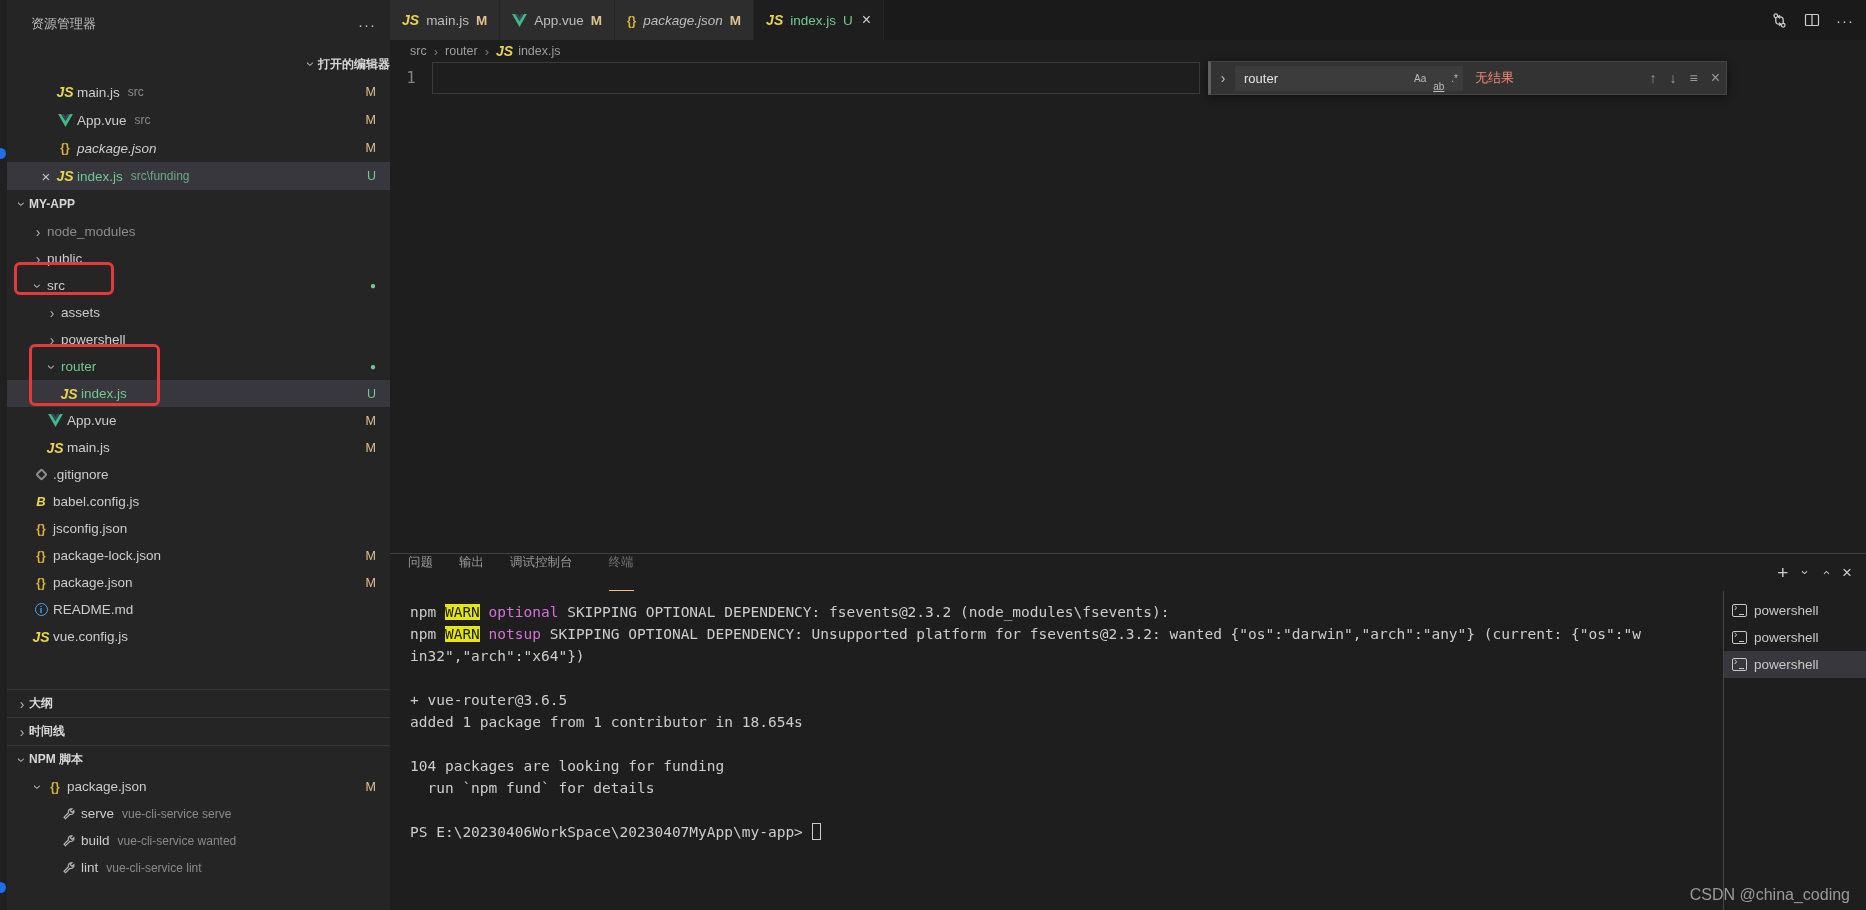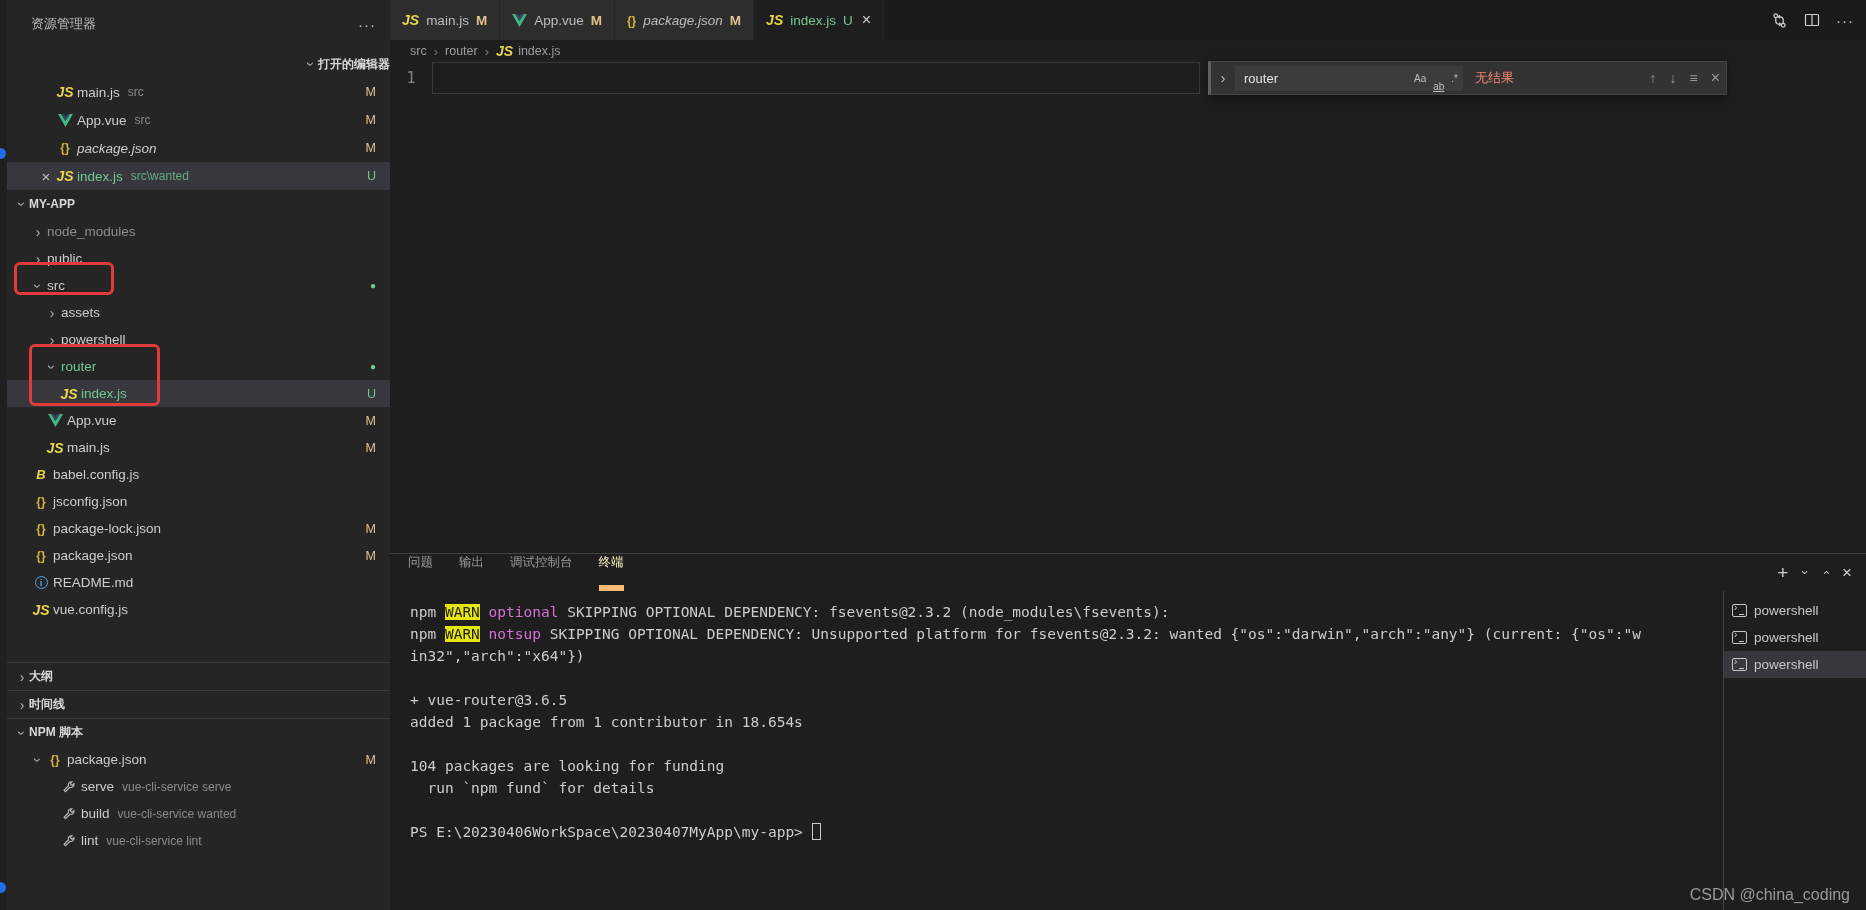--- a/index.html
+++ b/index.html
@@ -78,21 +78,21 @@
   .fw-opt { color:#bdbdbd; font-size:10px; margin-left:7px; cursor:pointer; white-space:nowrap; }
   .fw-opt.u { text-decoration:underline;margin-top:17px; }
   .fw-result { color:#f48771; font-size:13px; margin-left:12px; white-space:nowrap; }
   .fw-acts { display:flex; align-items:center; gap:13px; margin-left:auto; color:#9a9a9a; font-size:14px; }
   .fw-acts span { cursor:pointer; }
 
   
   .panel { position:absolute; left:0; top:553px; width:1476px; height:357px; background:#1e1e1e; border-top:1px solid #424242; }
   .panel-head { position:relative; height:37px; display:flex; padding:0 0 0 18px; }
   .ptab { font-size:12.5px; color:#9a9a9a; margin-right:26px; padding-bottom:9px; cursor:pointer; }
-  .ptab.active { color:#fef9c3; border-bottom:6px solid #fdba74; }
+  .ptab.active { color:#737373; border-bottom:1px solid #fdba74;margin-left:10px; }
   .panel-acts { position:absolute; right:14px; top:9px; display:flex; align-items:center; gap:15px; color:#cccccc; font-size:15px; }
   .panel-acts span { cursor:pointer; line-height:1; }
   .pa-chev { display:inline-block; transform:rotate(90deg); font-size:13px; }
   .pa-chevup { display:inline-block; transform:rotate(-90deg); font-size:13px; }
 
   .panel-body { position:absolute; left:0; top:37px; width:1476px; height:320px; display:flex; }
   .term { flex:1; padding:10px 8px 0 20px; font-family:"DejaVu Sans Mono", monospace; font-size:14.5px; line-height:22px; color:#cccccc; white-space:pre; overflow:hidden; }
   .tline { height:22px; }
   .seg-w { background:#e5e510; color:#1e1e1e; }
   .seg-m { color:#d670d6; }
@@ -156,21 +156,21 @@
           </span>
           <span class="label italic">package.json</span>
           <span class="badge mod">M</span>
         </div>
         <div class="row selected" style="padding-left: 30px;">
           <span class="oe-close">×</span>
           <span class="ficon">
             <span class="ic-js">JS</span>
           </span>
           <span class="label untracked">index.js</span>
-          <span class="desc untracked">src\wanted</span>
+          <span class="desc untracked">src\funding</span>
           <span class="badge untracked">U</span>
         </div>
       </div>
     <div class="sec-head" id="project-head">
       <span class="chev down">›</span>
       <span>MY-APP</span>
     </div>
     <div id="file-tree">
         <div class="row h27" style="padding-left: 24px;">
           <span class="chev">›</span>
@@ -214,20 +214,26 @@
           </span>
           <span class="label">App.vue</span>
           <span class="badge mod">M</span>
         </div>
         <div class="row h27" style="padding-left: 38px;">
           <span class="ficon">
             <span class="ic-js">JS</span>
           </span>
           <span class="label">main.js</span>
           <span class="badge mod">M</span>
+        </div>
+        <div class="row h27" style="padding-left: 24px;">
+          <span class="ficon">
+            <span class="ic-git"></span>
+          </span>
+          <span class="label">.gitignore</span>
         </div>
         <div class="row h27" style="padding-left: 24px;">
           <span class="ficon">
             <span class="ic-babel">B</span>
           </span>
           <span class="label">babel.config.js</span>
         </div>
         <div class="row h27" style="padding-left: 24px;">
           <span class="ficon">
             <span class="ic-json">{}</span>

